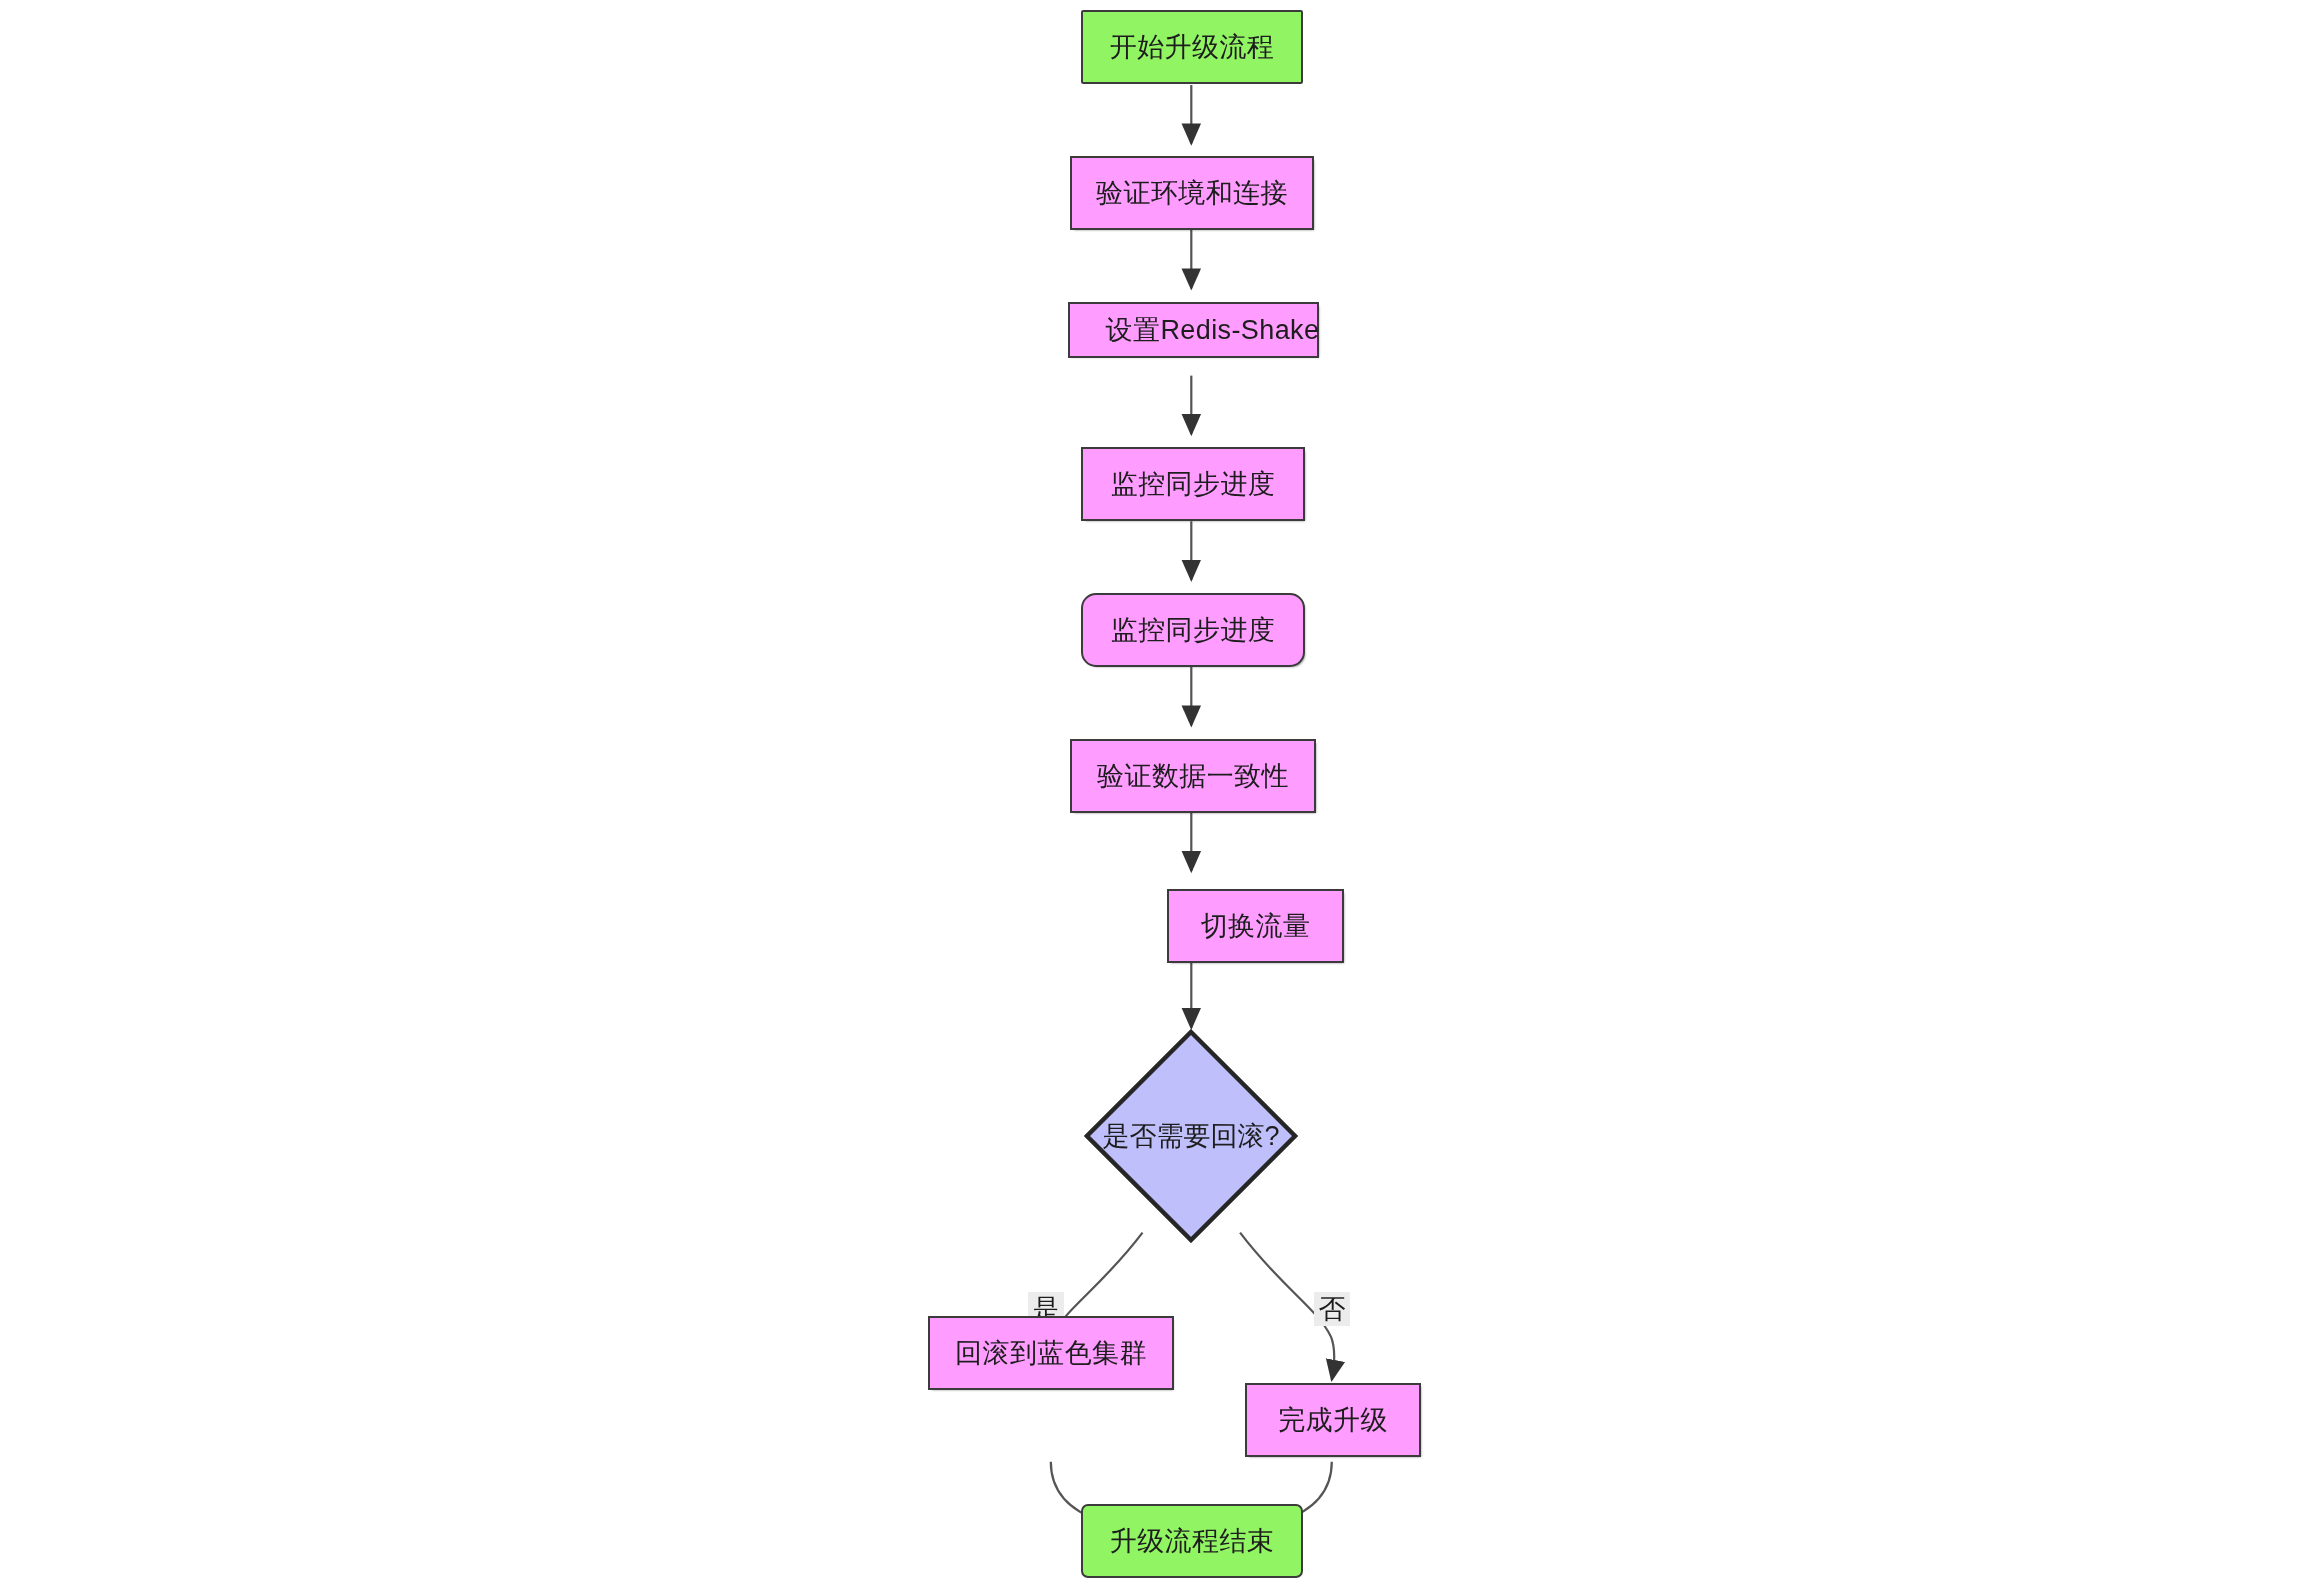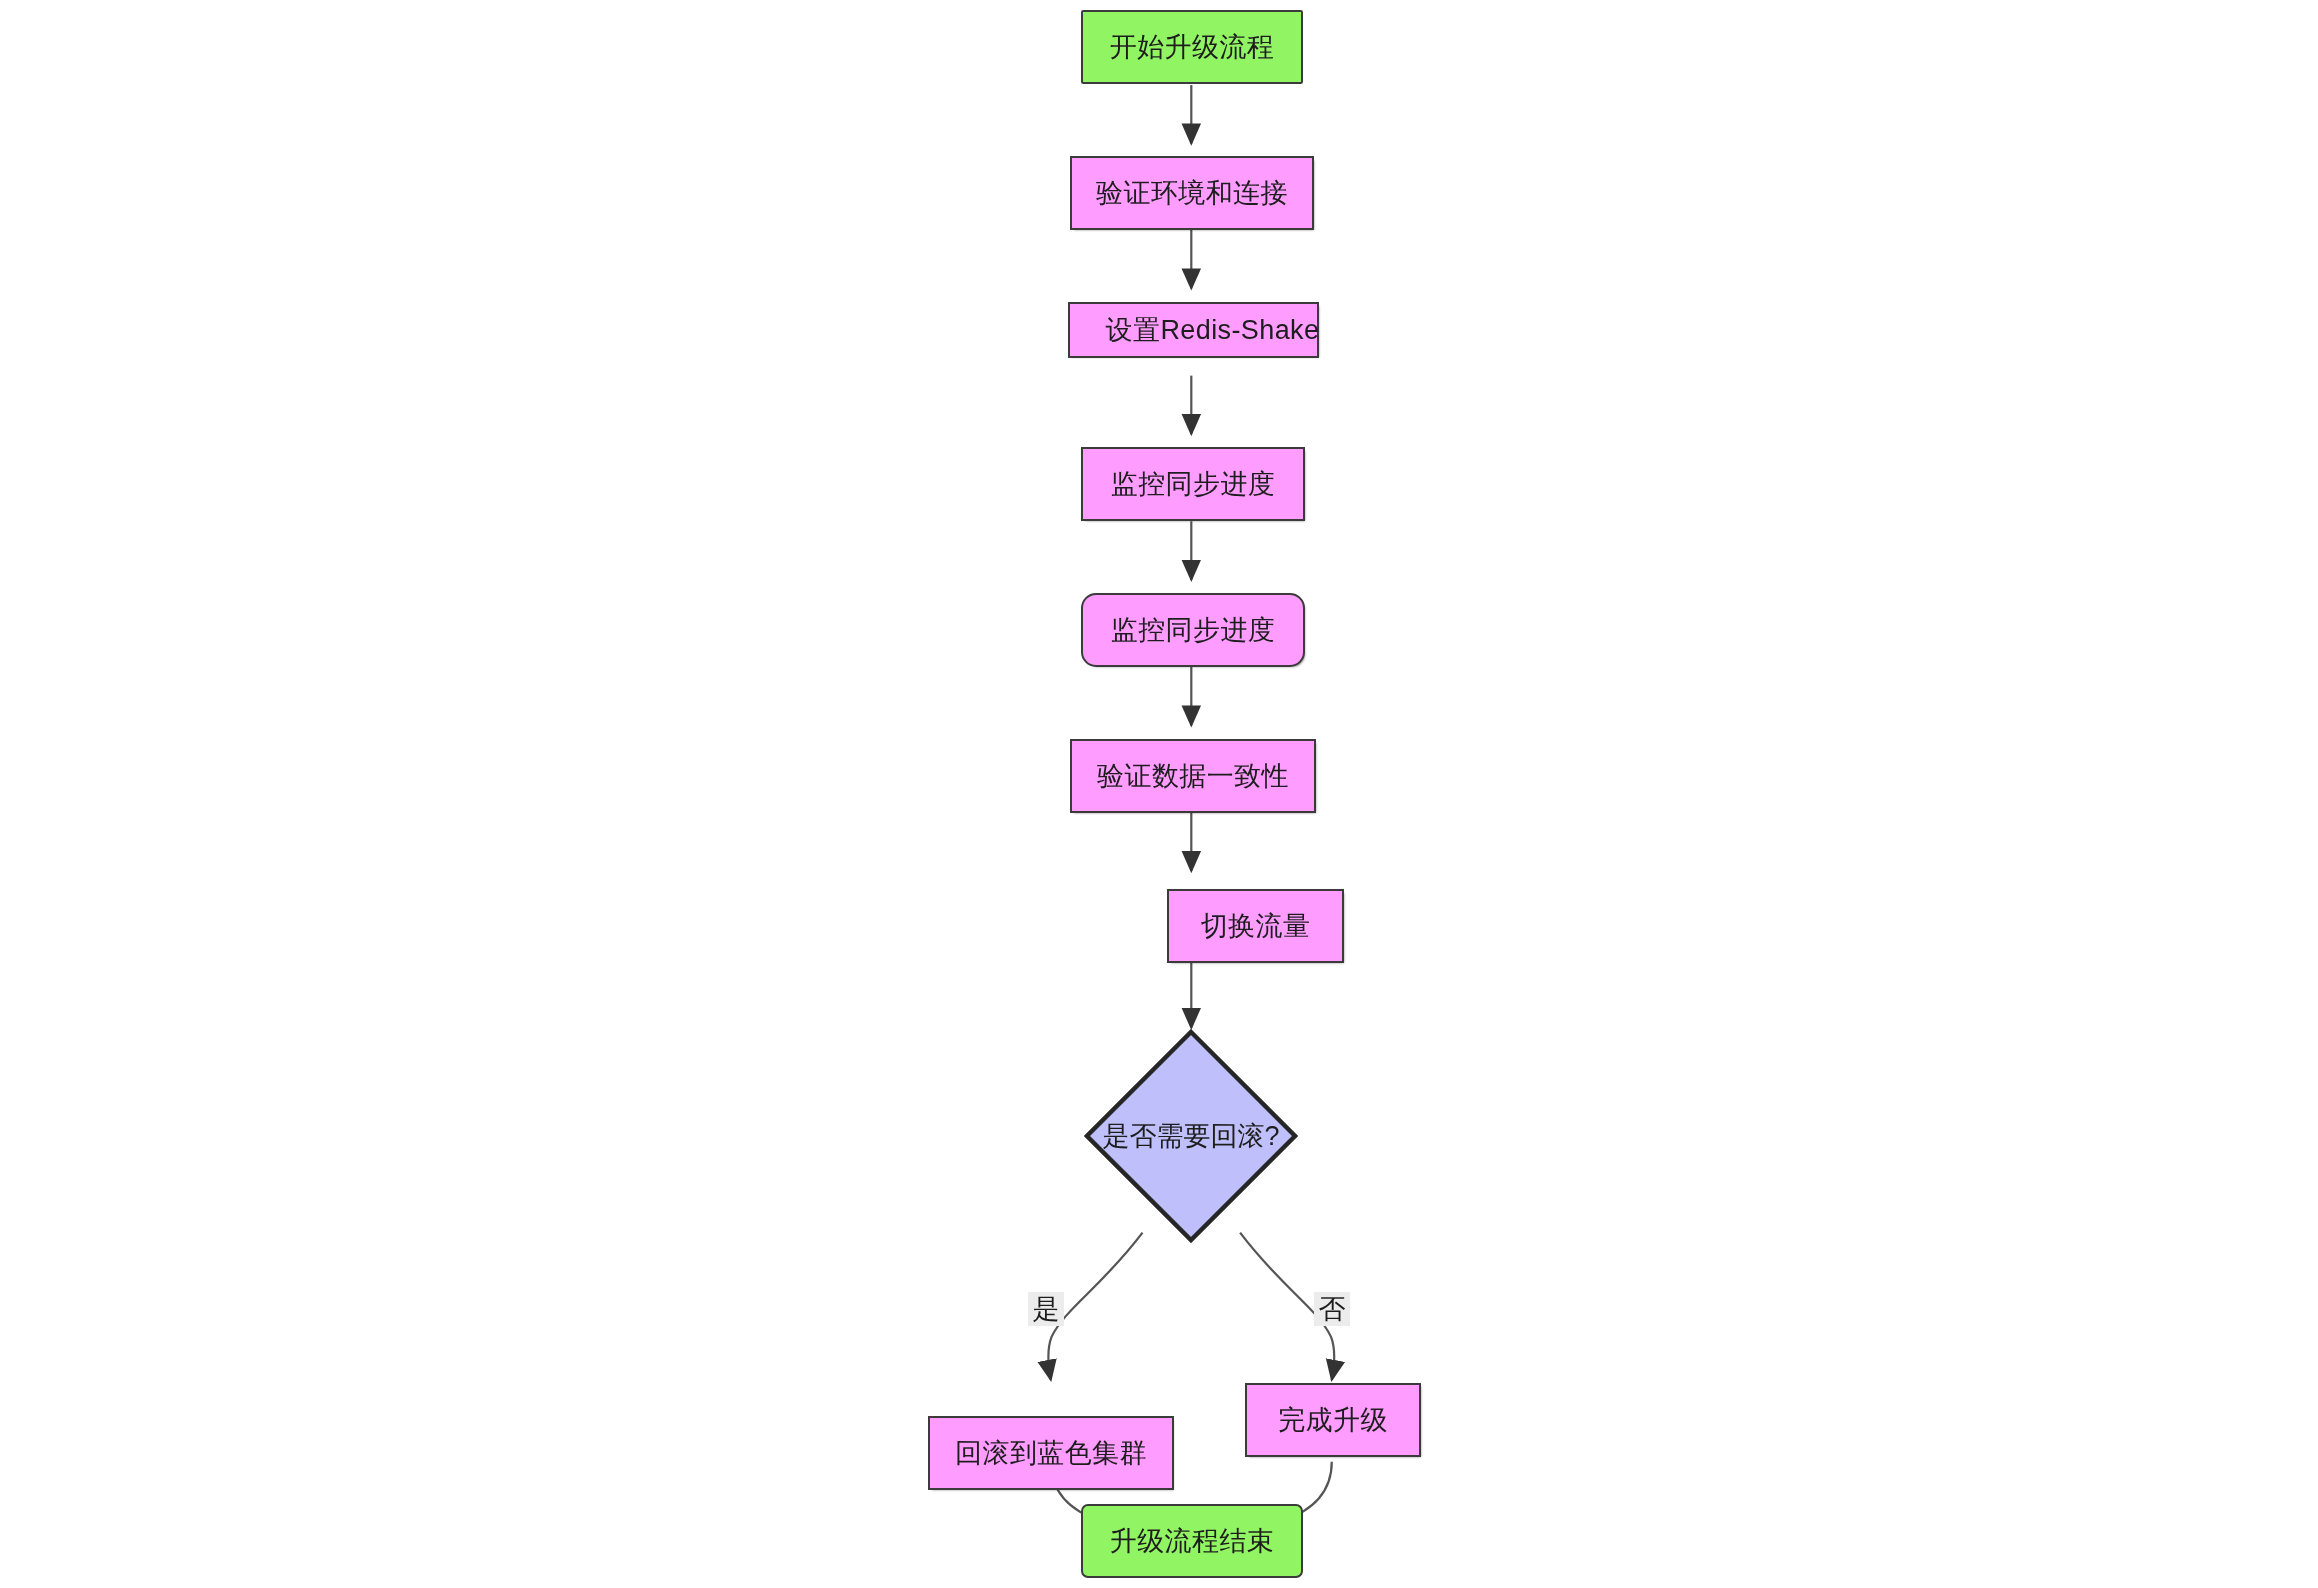--- a/index.html
+++ b/index.html
@@ -157,21 +157,21 @@
   </div>
 
   <div class="edge-label" style="left:1028px; top:1292px;">
     <span>是</span>
   </div>
 
   <div class="edge-label" style="left:1314px; top:1292px;">
     <span>否</span>
   </div>
 
-  <div class="node node-rect" style="left:928px; top:1416px; width:246px; height:74px;">
+  <div class="node node-rect" style="left:928px; top:1316px; width:246px; height:74px;">
     <span class="node-label">回滚到蓝色集群</span>
   </div>
 
   <div class="node node-rect" style="left:1245px; top:1383px; width:176px; height:74px;">
     <span class="node-label">完成升级</span>
   </div>
 
   <div class="node node-terminal" style="left:1081px; top:1504px; width:222px; height:74px; border-radius:7px;">
     <span class="node-label">升级流程结束</span>
   </div>

